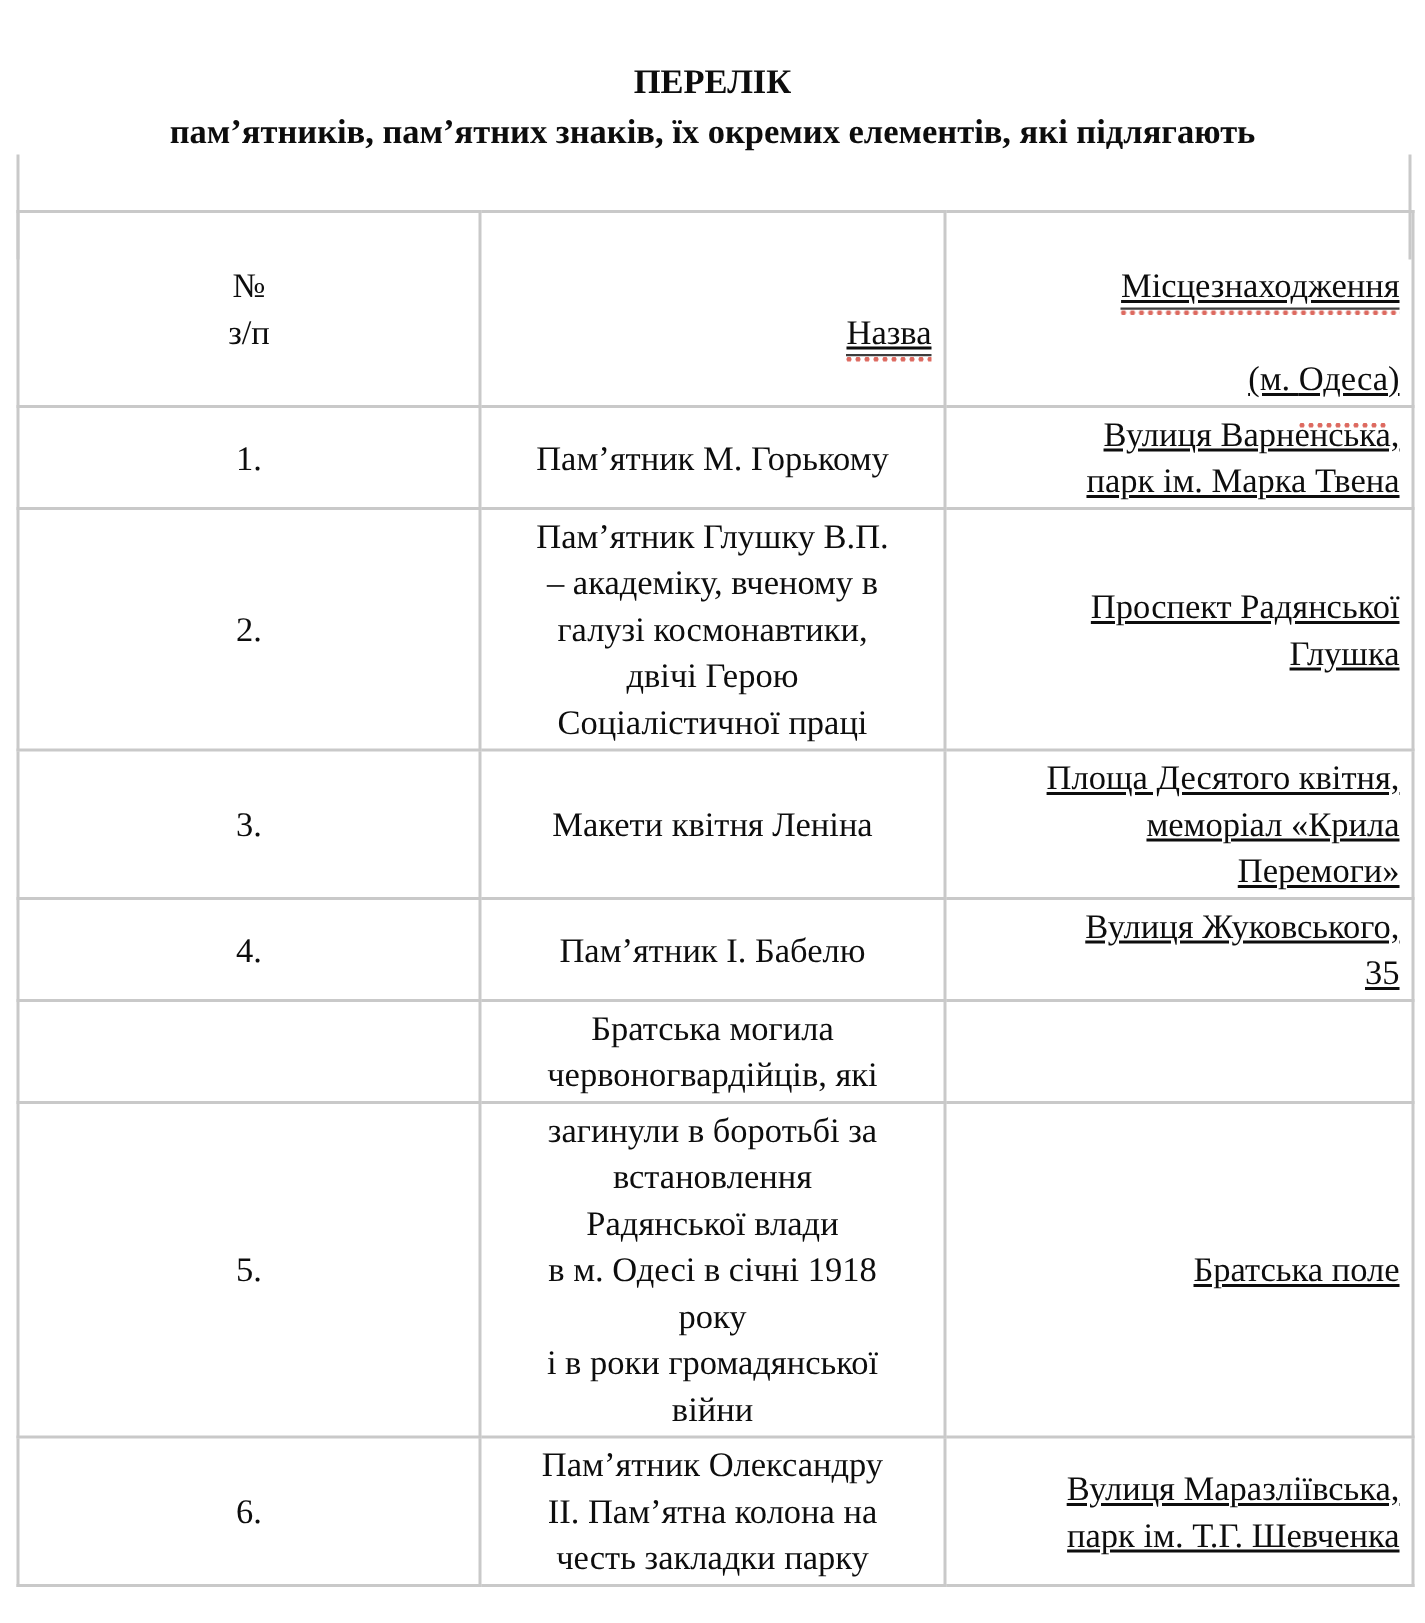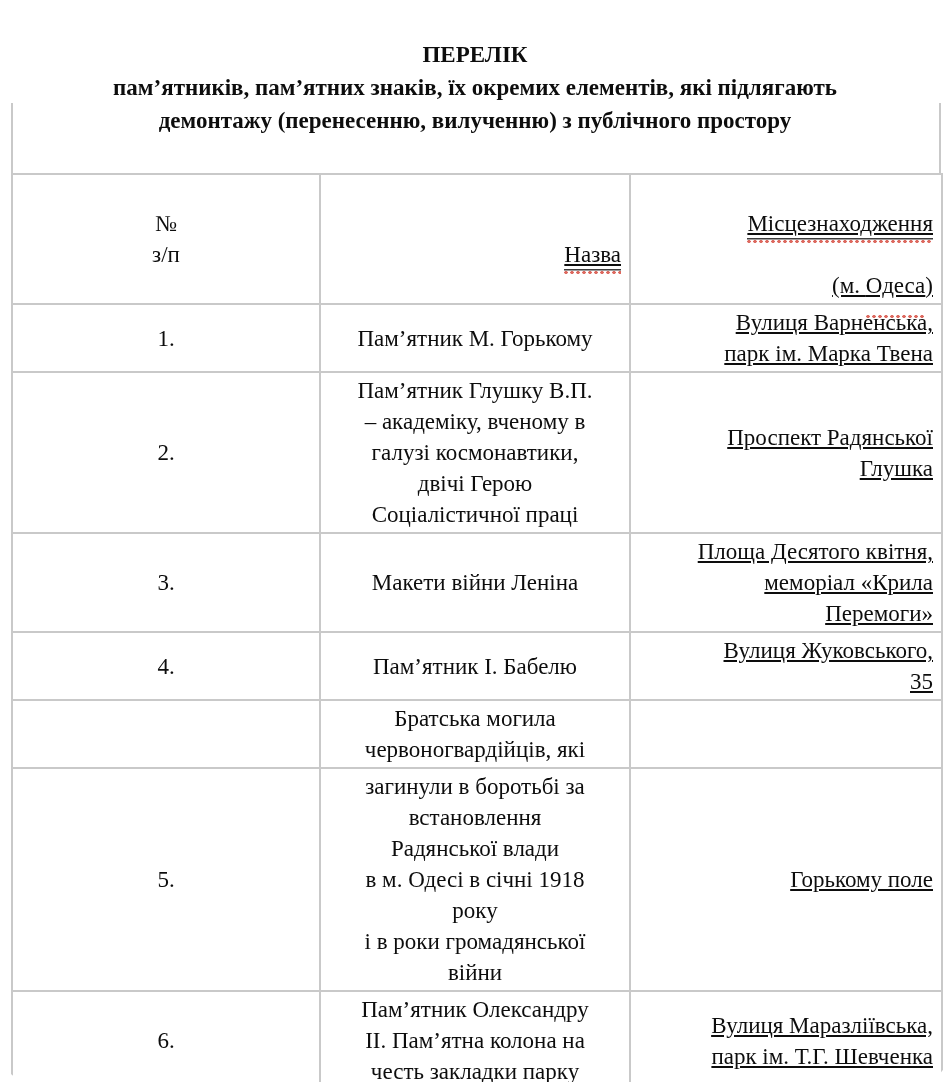--- a/index.html
+++ b/index.html
@@ -70,21 +70,20 @@
   }
 </style>
 </head>
 <body>
 
 <div class="page">
 
   <div class="title">
     <div>ПЕРЕЛІК</div>
     <div>пам’ятників, пам’ятних знаків, їх окремих елементів, які підлягають</div>
-    <div>демонтажу (перенесенню, вилученню) з публічного простору</div>
   </div>
 
   <div class="side-line left"></div>
   <div class="side-line right"></div>
 
   <table class="doc">
     <colgroup>
       <col style="width:308px">
       <col style="width:310px">
       <col style="width:312px">
@@ -118,21 +117,21 @@
 – академіку, вченому в
 галузі космонавтики,
 двічі Герою
 Соціалістичної праці</td>
     <td class="loc-col cell-loc">Проспект Радянської
 Глушка</td>
   </tr>
 
   <tr>
     <td class="num-col cell-num">3.</td>
-    <td class="name-col cell-name">Макети війни Леніна</td>
+    <td class="name-col cell-name">Макети квітня Леніна</td>
     <td class="loc-col cell-loc">Площа Десятого квітня,
 меморіал «Крила
 Перемоги»</td>
   </tr>
 
   <tr>
     <td class="num-col cell-num">4.</td>
     <td class="name-col cell-name">Пам’ятник І. Бабелю</td>
     <td class="loc-col cell-loc">Вулиця Жуковського,
 35</td>
@@ -147,21 +146,21 @@
 
   <tr>
     <td class="num-col cell-num">5.</td>
     <td class="name-col cell-name">загинули в боротьбі за
 встановлення
 Радянської влади
 в м. Одесі в січні 1918
 року
 і в роки громадянської
 війни</td>
-    <td class="loc-col cell-loc">Горькому поле</td>
+    <td class="loc-col cell-loc">Братська поле</td>
   </tr>
 
   <tr>
     <td class="num-col cell-num">6.</td>
     <td class="name-col cell-name">Пам’ятник Олександру
 ІІ. Пам’ятна колона на
 честь закладки парку</td>
     <td class="loc-col cell-loc">Вулиця Маразліївська,
 парк ім. Т.Г. Шевченка</td>
   </tr>

